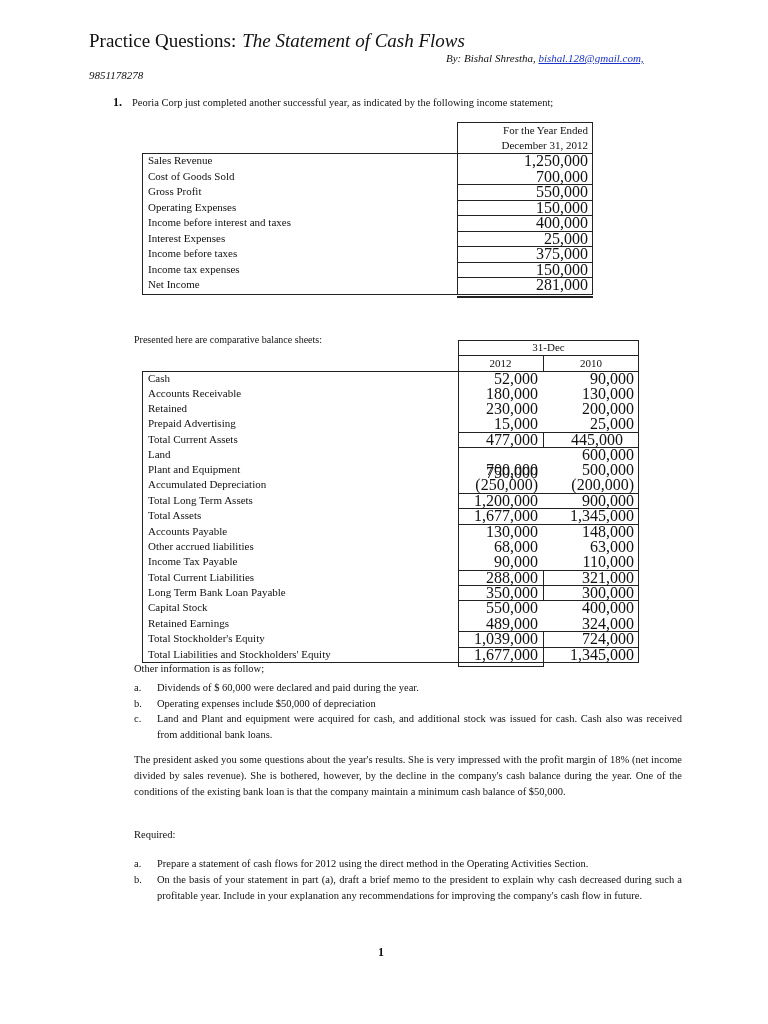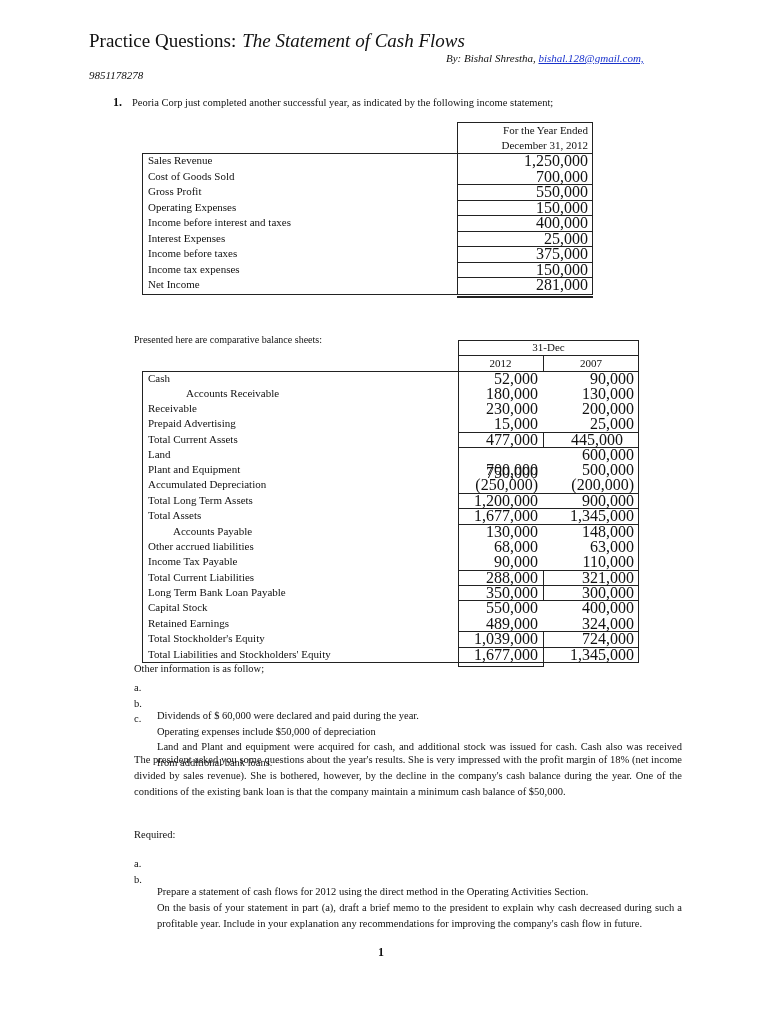--- a/index.html
+++ b/index.html
@@ -19,21 +19,21 @@
   .val { position: absolute; font-size: 16px; text-align: right; line-height: 15.5px; white-space: nowrap; }
   .box { position: absolute; border: 1px solid #222; box-sizing: border-box; }
   .hl { position: absolute; height: 0; border-top: 1px solid #222; }
   .vl { position: absolute; width: 0; border-left: 1px solid #222; }
 
   .presented { left: 134px; top: 313px; font-size: 10px; margin-top: 21px; }
 
   .other { left: 134px; top: 663px; font-size: 10.5px; }
   .list { position: absolute; left: 134px; font-size: 10.5px; line-height: 15.5px; }
   .list .mk { position: absolute; left: 0; }
-  .list .tx { position: absolute; left: 23px; width: 525px; text-align: justify; margin-top: 28px; }
+  .list .tx { position: absolute; left: 23px; width: 525px; text-align: justify; }
 
   .para { left: 134px; top: 752px; width: 548px; font-size: 10.5px; line-height: 16px; text-align: justify; }
   .required { left: 134px; top: 829px; font-size: 10.5px; }
   .pagenum { left: 378px; top: 945px; font-size: 12px; font-weight: bold; }
 </style>
 </head>
 <body>
 
 <div class="abs title">
   <span>Practice Questions:</span><span class="it">The Statement of Cash Flows</span>
@@ -106,21 +106,21 @@
 
 <div class="abs presented">Presented here are comparative balance sheets:</div>
 
 <div>
 
   <div class="box" style="left:458px; top:340px; width:181px; height:32px;"></div>
   <div class="hl" style="left:458px; top:355px; width:181px;"></div>
   <div class="vl" style="left:543px; top:355px; height:17px;"></div>
   <div class="val" style="left:458px; top:340px; width:181px; text-align:center; font-size:11px;">31-Dec</div>
   <div class="val" style="left:458px; top:356px; width:85px; text-align:center; font-size:11px;">2012</div>
-  <div class="val" style="left:543px; top:356px; width:96px; text-align:center; font-size:11px;">2007</div>
+  <div class="val" style="left:543px; top:356px; width:96px; text-align:center; font-size:11px;">2010</div>
 
   <div class="box" style="left:142px; top:371px; width:497px; height:292px;"></div>
   <div class="vl" style="left:458px; top:371px; height:296px;"></div>
 
   <div class="hl" style="left:458px; top:432px; width:181px;"></div>
   <div class="vl" style="left:543px; top:432px; height:15px;"></div>
   <div class="hl" style="left:458px; top:447px; width:181px;"></div>
   <div class="hl" style="left:458px; top:493px; width:181px;"></div>
   <div class="hl" style="left:458px; top:508px; width:181px;"></div>
   <div class="hl" style="left:458px; top:524px; width:181px;"></div>
@@ -133,26 +133,26 @@
   <div class="hl" style="left:458px; top:647px; width:181px;"></div>
   <div class="hl" style="left:458px; top:666px; width:86px;"></div>
 
   <div>
     <div>
       <div class="rowlbl" style="left:148px; top:371px;">Cash</div>
       <div class="val" style="left:458px; top:371px; width:80px;">52,000</div>
       <div class="val" style="left:543px; top:371px; width:91px;">90,000</div>
     </div>
     <div>
-      <div class="rowlbl" style="left:148px; top:386px;margin-left:38px;">Accounts Receivable</div>
+      <div class="rowlbl" style="left:148px; top:386px;">Accounts Receivable</div>
       <div class="val" style="left:458px; top:386px; width:80px;">180,000</div>
       <div class="val" style="left:543px; top:386px; width:91px;">130,000</div>
     </div>
     <div>
-      <div class="rowlbl" style="left:148px; top:401px;">Receivable</div>
+      <div class="rowlbl" style="left:148px; top:401px;">Retained</div>
       <div class="val" style="left:458px; top:401px; width:80px;">230,000</div>
       <div class="val" style="left:543px; top:401px; width:91px;">200,000</div>
     </div>
     <div>
       <div class="rowlbl" style="left:148px; top:416px;">Prepaid Advertising</div>
       <div class="val" style="left:458px; top:416px; width:80px;">15,000</div>
       <div class="val" style="left:543px; top:416px; width:91px;">25,000</div>
     </div>
     <div>
       <div class="rowlbl" style="left:148px; top:432px;">Total Current Assets</div>
@@ -178,21 +178,21 @@
       <div class="rowlbl" style="left:148px; top:493px;">Total Long Term Assets</div>
       <div class="val" style="left:458px; top:493px; width:80px;">1,200,000</div>
       <div class="val" style="left:543px; top:493px; width:91px;">900,000</div>
     </div>
     <div>
       <div class="rowlbl" style="left:148px; top:508px;">Total Assets</div>
       <div class="val" style="left:458px; top:508px; width:80px;">1,677,000</div>
       <div class="val" style="left:543px; top:508px; width:91px;">1,345,000</div>
     </div>
     <div>
-      <div class="rowlbl" style="left:148px; top:524px;margin-left:25px;">Accounts Payable</div>
+      <div class="rowlbl" style="left:148px; top:524px;">Accounts Payable</div>
       <div class="val" style="left:458px; top:524px; width:80px;">130,000</div>
       <div class="val" style="left:543px; top:524px; width:91px;">148,000</div>
     </div>
     <div>
       <div class="rowlbl" style="left:148px; top:539px;">Other accrued liabilities</div>
       <div class="val" style="left:458px; top:539px; width:80px;">68,000</div>
       <div class="val" style="left:543px; top:539px; width:91px;">63,000</div>
     </div>
     <div>
       <div class="rowlbl" style="left:148px; top:554px;">Income Tax Payable</div>

